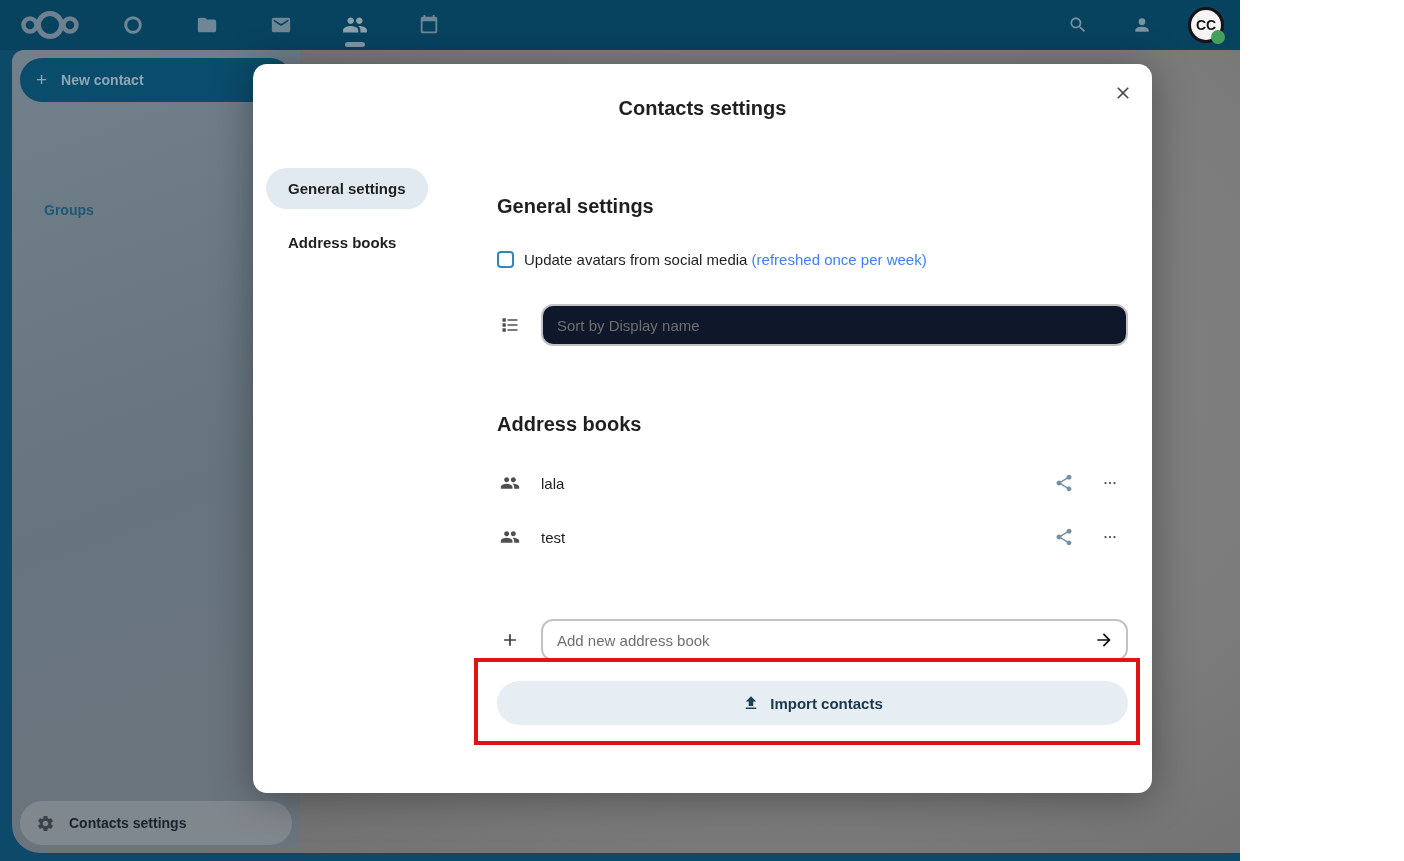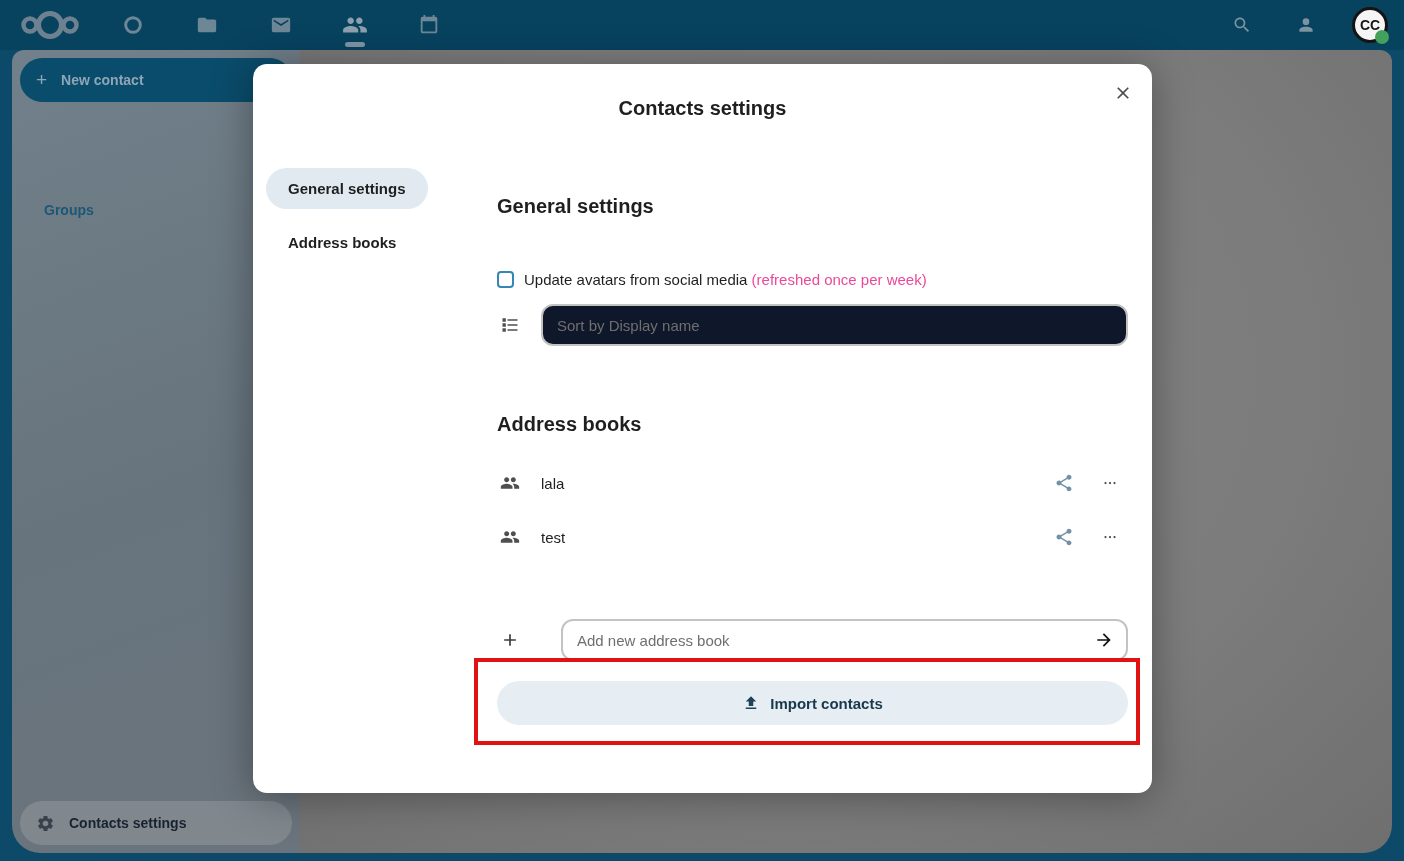--- a/index.html
+++ b/index.html
@@ -1,17 +1,17 @@
 <!DOCTYPE html>
 <html><head>
 <meta charset="utf-8">
 <style>
   * { margin:0; padding:0; box-sizing:border-box; }
   html,body { width:1404px; height:861px; font-family:"Liberation Sans",sans-serif; }
-  .screen { position:relative; width:1404px; height:861px; background:#0d4968; overflow:hidden;padding-left:44px; }
+  .screen { position:relative; width:1240px; height:861px; background:#0d4968; overflow:hidden;padding-left:44px; }
 
   
   .header { position:absolute; left:0; top:0; width:100%; height:50px; background:#07425f;
             display:flex; align-items:center; }
   .logo { margin-left:18px; display:flex; align-items:center; }
   .app-icons { display:flex; align-items:center; margin-left:28px; gap:28px; }
   .app-icon { position:relative; width:46px; height:50px; display:flex; align-items:center; justify-content:center; cursor:pointer; }
   .app-icon svg { display:block; }
   .app-underline { position:absolute; left:50%; transform:translateX(-50%); bottom:3px;
                    width:20px; height:5px; border-radius:3px; background:#7e95a4; }
@@ -58,38 +58,38 @@
 
   .modal-content { position:absolute; left:244px; top:0; width:631px; height:100%; }
   .section-h { font-size:20px; font-weight:bold; color:#1f1f1f; }
   .h-general { position:absolute; top:131px; left:0; }
   .h-books   { position:absolute; top:349px; left:0; }
 
   .checkbox-row { position:absolute; top:187px; left:0; display:flex; align-items:flex-end; }
   .checkbox { width:17px; height:17px; border:2px solid #3585b5; border-radius:4px;
               background:#fff; margin-right:10px; cursor:pointer; flex:none; }
   .checkbox-label { font-size:15px; color:#1f1f1f; }
-  .checkbox-note { font-size:15px; color:#ec4899;margin-top:20px; }
+  .checkbox-note { font-size:15px; color:#3b82f6; }
 
   .sort-row { position:absolute; top:240px; left:0; width:100%; display:flex; align-items:center; }
   .row-lead-icon { width:20px; height:20px; margin-left:3px; margin-right:21px; flex:none;
                    display:flex; align-items:center; justify-content:center; }
   .nc-field { flex:1; height:42px; border:2px solid #c3c3c3; border-radius:12px; background:#0f172a;
               display:flex; align-items:center; padding:0 14px; font-size:15px; color:#6f6f6f; cursor:pointer; }
 
   .book-row { position:absolute; left:0; width:100%; height:24px; display:flex; align-items:center; }
   .book-row .name { flex:1; font-size:15px; color:#1f1f1f; margin-left:21px; }
   .row-0 { top:407px; } .row-1 { top:461px; } .row-2 { top:514px; }
   .share-btn { width:24px; height:24px; display:flex; align-items:center; justify-content:center;
                margin-right:22px; cursor:pointer; }
   .more-btn { width:24px; height:24px; display:flex; align-items:center; justify-content:center;
               margin-right:6px; cursor:pointer; }
 
   .add-row { position:absolute; top:555px; left:0; width:100%; display:flex; align-items:center; }
-  .add-field-wrap { position:relative; flex:1;margin-left:20px; }
+  .add-field-wrap { position:relative; flex:1; }
   .add-input { width:100%; height:42px; border:2px solid #c3c3c3; border-radius:12px; background:#fff;
                font-size:15px; color:#333; padding:0 48px 0 14px; outline:none;
                font-family:"Liberation Sans",sans-serif; }
   .add-input::placeholder { color:#6f6f6f; opacity:1; }
   .add-submit { position:absolute; right:10px; top:50%; transform:translateY(-50%);
                 width:28px; height:28px; border:none; background:transparent; cursor:pointer;
                 display:flex; align-items:center; justify-content:center; }
 
   .annotation-rect { position:absolute; left:221px; top:594px; width:666px; height:87px;
                      border:4px solid #e01212; pointer-events:none; }

